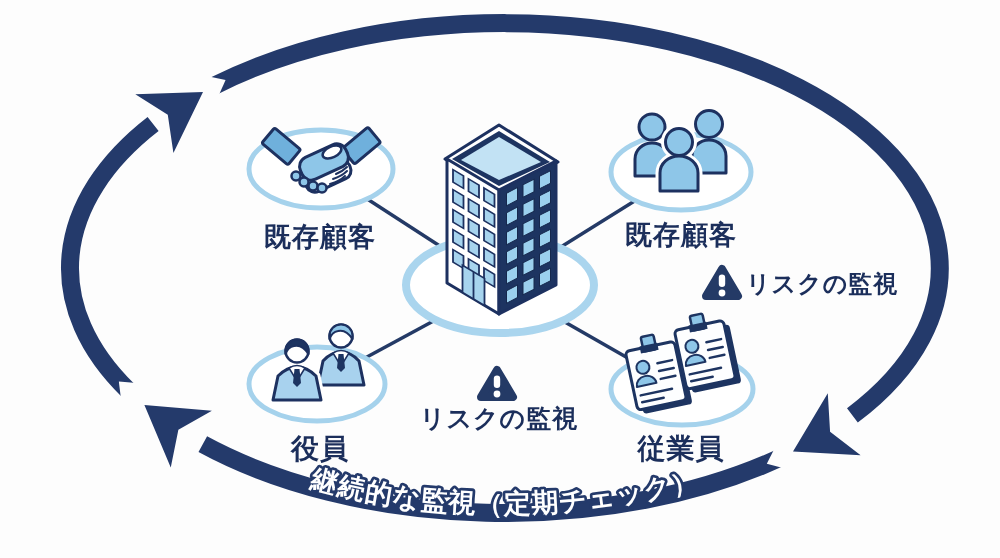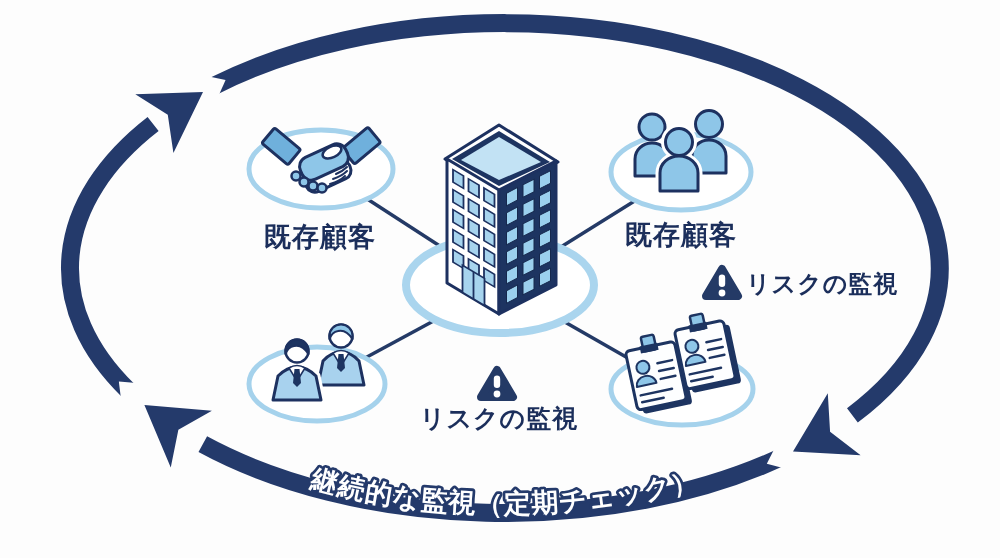--- a/index.html
+++ b/index.html
@@ -222,15 +222,17 @@
     </g>
   </g>
 
   <text class="cycle-text">
     <textPath href="#cyclePath" startOffset="50%" text-anchor="middle">継続的な監視（定期チェック）</textPath>
   </text>
 </svg>
 
 <div class="label node-label" style="left:210px;top:221px;">既存顧客</div>
 <div class="label node-label" style="left:571px;top:219px;text-align:center;">既存顧客</div>
+<div class="label node-label small" style="left:210px;top:433px;">役員</div>
+<div class="label node-label small" style="left:571px;top:433px;">従業員</div>
 <div class="label risk-label" style="left:746px;top:271px;">リスクの監視</div>
 <div class="label risk-label" style="left:389px;top:405px;width:220px;font-size:25px;">リスクの監視</div>
 </div>
 
 </body></html>

